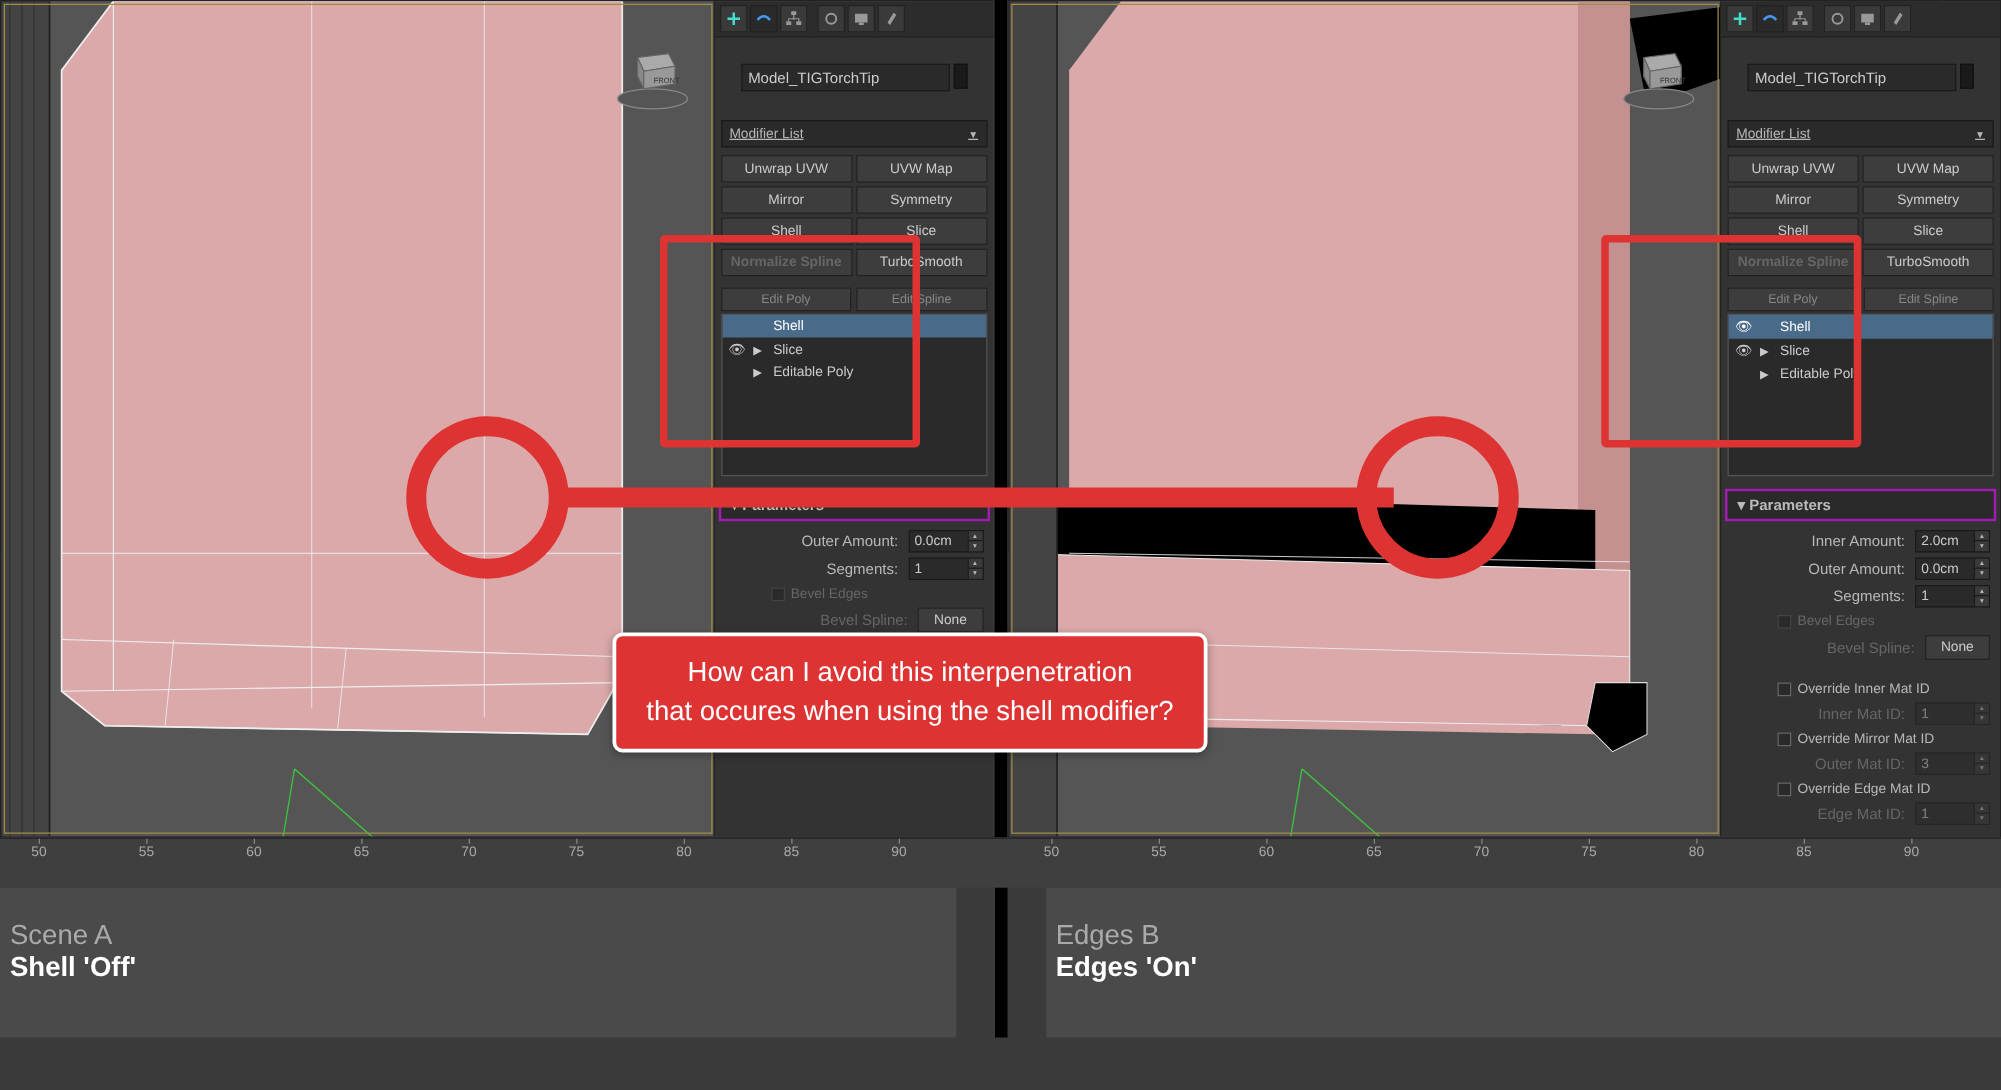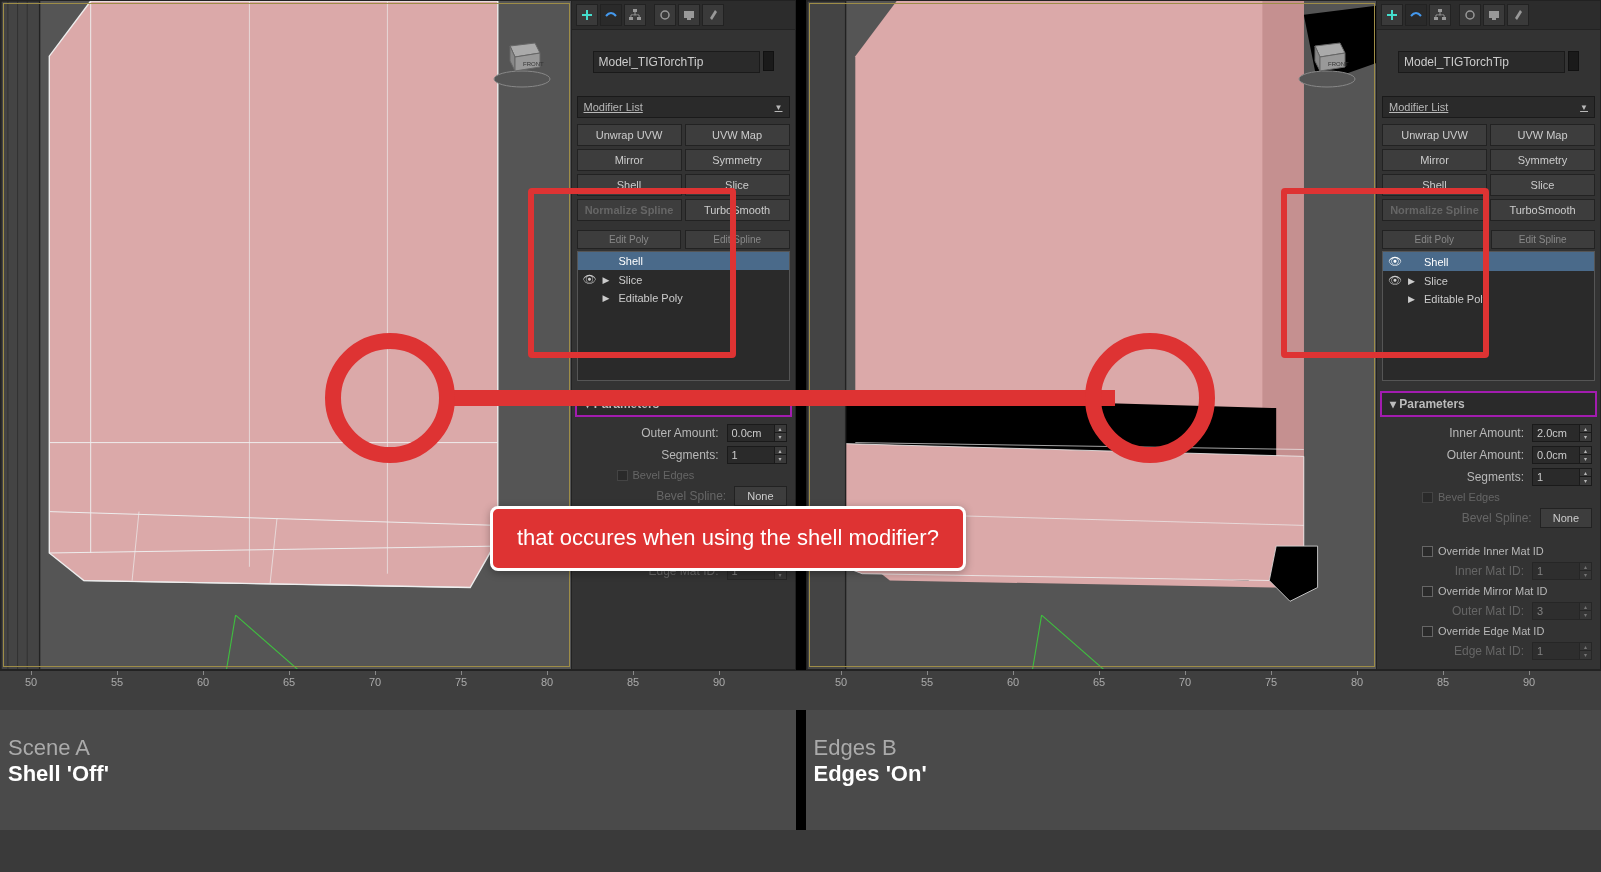--- a/index.html
+++ b/index.html
@@ -65,21 +65,21 @@
   .rect-annot { position: absolute; border: 6px solid #de3333; border-radius: 4px; }
   .line-annot { position: absolute; height: 16px; background: #de3333; }
   
   .annotation-box { position: absolute; background: #de3333; border: 3px solid #fff; border-radius: 8px; color: #fff; padding: 14px 24px; font-size: 22px; text-align: center; line-height: 1.4; box-shadow: 0 2px 8px rgba(0,0,0,0.3); }
   
   .timeline { position: relative; height: 40px; background: #3f3f3f; border-top: 1px solid #222; }
   .timeline .ticks { position: relative; height: 100%; }
   .tick { position: absolute; top: 5px; font-size: 11px; color: #aaa; }
   .tick::before { content: ''; position: absolute; left: 50%; top: -5px; width: 1px; height: 4px; background: #888; }
   
-  .scene-labels { display: flex; height: 120px; }
+  .scene-labels { display: flex; height: 120px; gap: 31px; }
   .scene-label { flex: 1; padding: 25px 8px; background: #4a4a4a; }
   .scene-label .l1 { font-size: 22px; color: #aaa; font-weight: normal; }
   .scene-label .l2 { font-size: 22px; color: #fff; font-weight: bold; }
   .scene-divider { width: 10px; background: #000; }
   
   .mesh-bg { position: absolute; inset: 0; }
 </style>
 </head>
 <body>
 
@@ -461,20 +461,21 @@
   </div>
 </div>
 
 <div class="rect-annot" style="left:528px; top:188px; width:208px; height:170px;"></div>
 <div class="rect-annot" style="left:1281px; top:188px; width:208px; height:170px;"></div>
 <div class="line-annot" style="left:450px; top:390px; width:665px;"></div>
 <div class="circle-annot" style="left:325px; top:333px;"></div>
 <div class="circle-annot" style="left:1085px; top:333px;"></div>
 
 <div class="annotation-box" style="left:490px; top:506px;">
+  <div>How can I avoid this interpenetration</div>
   <div>that occures when using the shell modifier?</div>
 </div>
 
 <div class="timeline">
   <div class="ticks" id="ticks">
       <div class="tick" style="left: 25px;">50</div>
       <div class="tick" style="left: 111px;">55</div>
       <div class="tick" style="left: 197px;">60</div>
       <div class="tick" style="left: 283px;">65</div>
       <div class="tick" style="left: 369px;">70</div>

